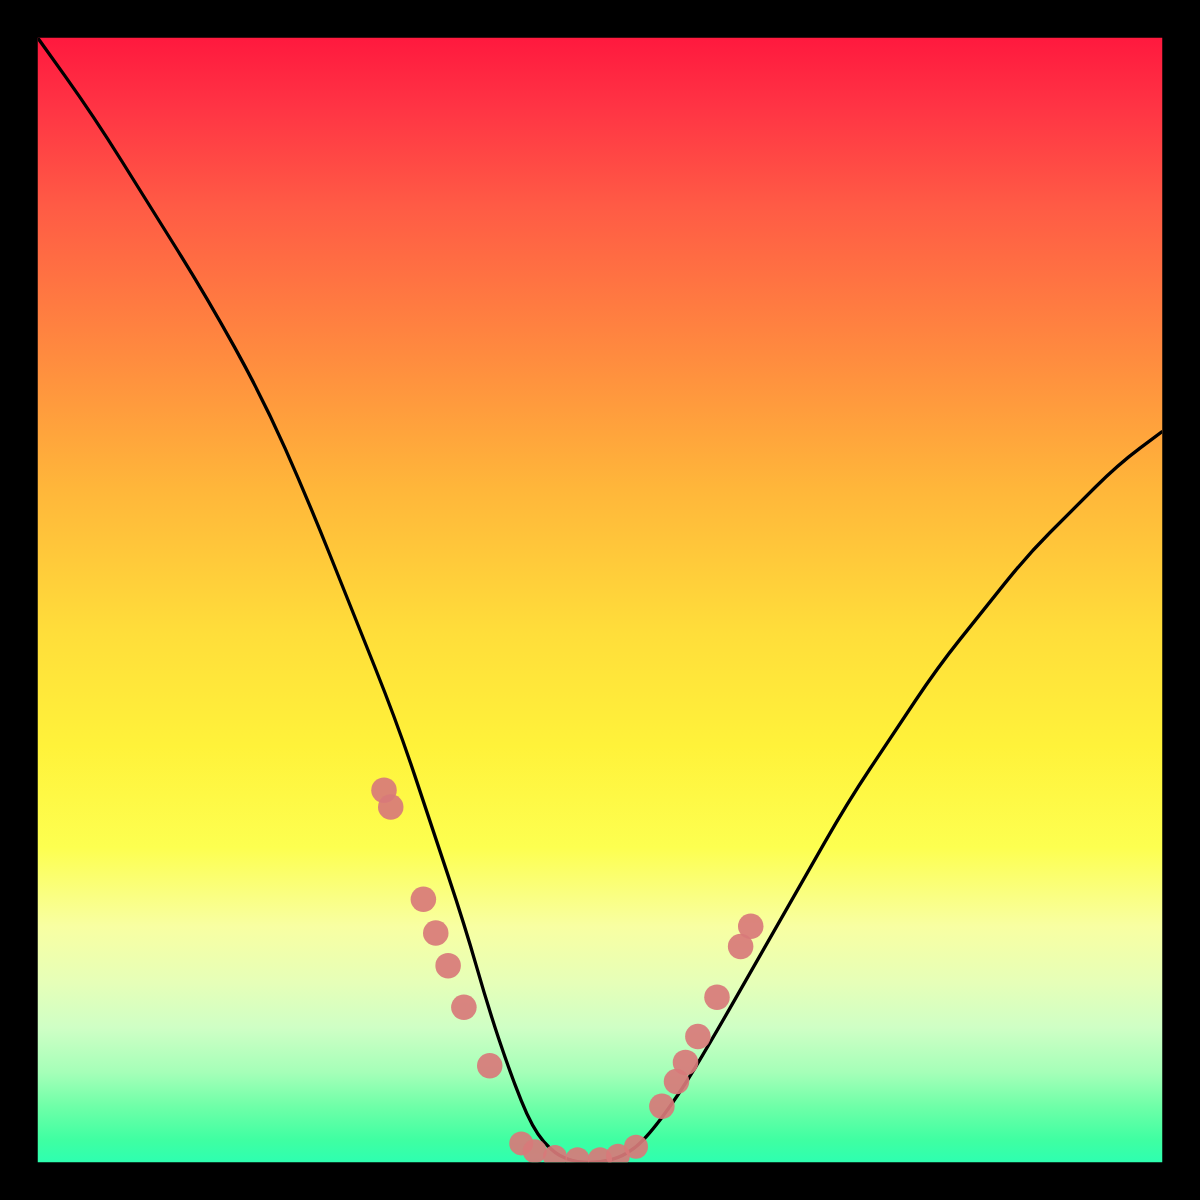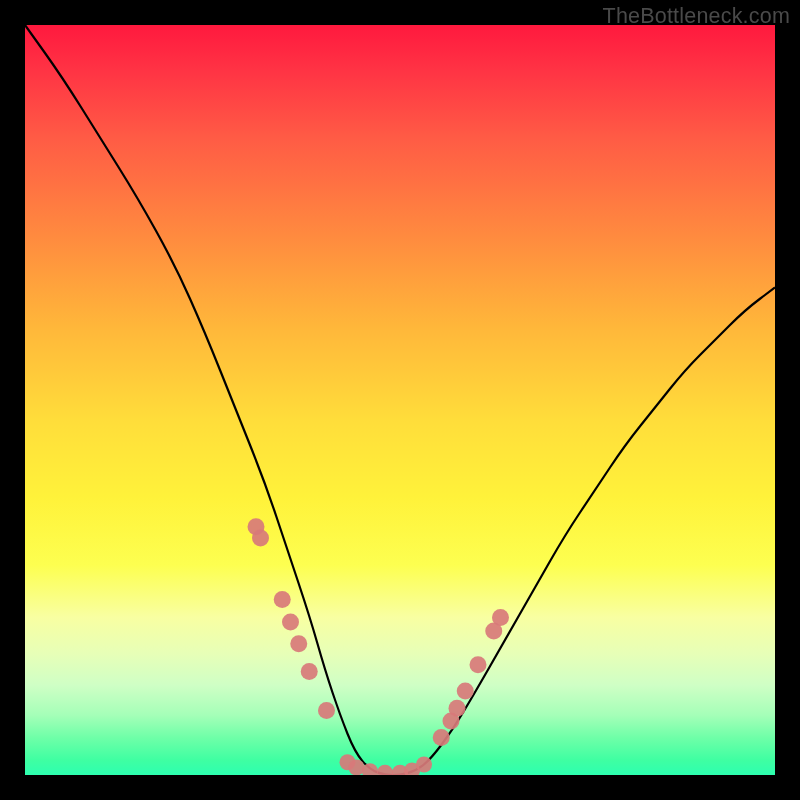--- a/index.html
+++ b/index.html
@@ -91,14 +91,13 @@
           <circle cx="322.5" cy="737.25" r="8" class="bead"></circle>
           <circle cx="331.5" cy="742.5" r="8" class="bead"></circle>
           <circle cx="345" cy="746.25" r="8" class="bead"></circle>
           <circle cx="360" cy="747.75" r="8" class="bead"></circle>
           <circle cx="375" cy="747.75" r="8" class="bead"></circle>
           <circle cx="387" cy="745.5" r="8" class="bead"></circle>
           <circle cx="399" cy="739.5" r="8" class="bead"></circle>
         </g>
     </svg>
   </div>
-  <div class="attrib">TheBottleneck.com</div>
 </div>
 
 </body></html>

